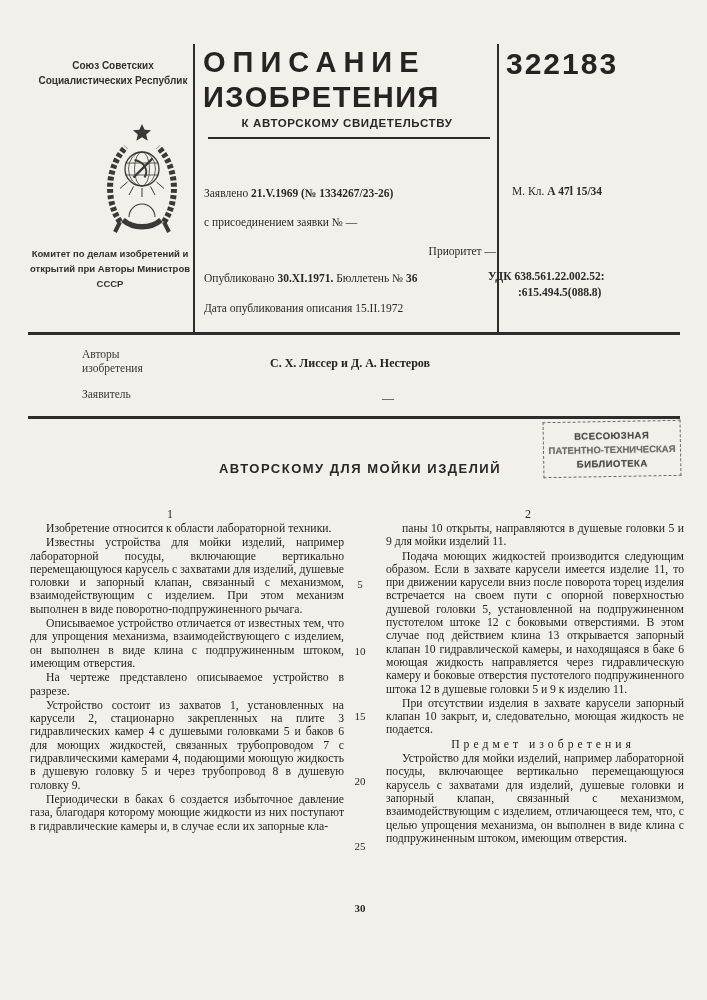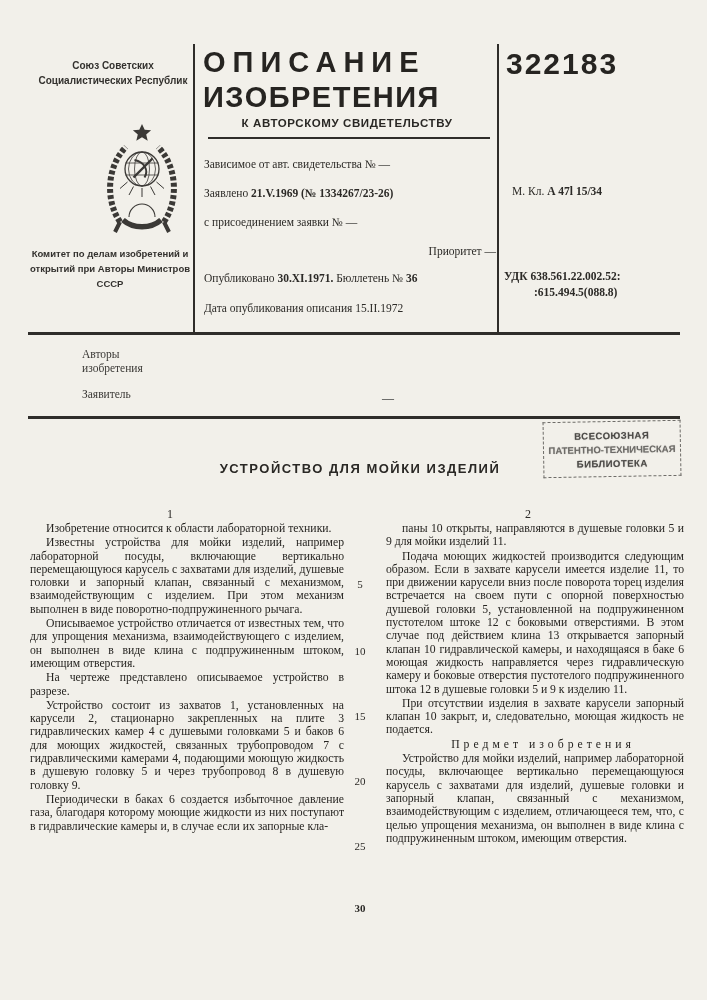--- a/index.html
+++ b/index.html
@@ -22,21 +22,21 @@
 
   .bigtitle1{left:203px;top:46px;font-size:29px;letter-spacing:7px;color:#262421;}
   .bigtitle2{left:203px;top:81px;font-size:29px;letter-spacing:1.5px;color:#262421;}
   .subtitle{left:203px;top:117px;width:288px;font-size:11.5px;letter-spacing:0.6px;color:#2a2825;}
   .docnum{left:506px;top:47px;font-size:30px;letter-spacing:2px;color:#262421;}
 
   .meta{left:204px;width:292px;font-size:11.5px;color:#2c2a27;}
   .meta .v{font-weight:bold;}
 
   .mkl{left:512px;top:185px;font-size:11.5px;color:#2c2a27;}
-  .udk{left:504px;top:268px;font-size:11.5px;line-height:16px;font-weight:bold;color:#2c2a27;}
+  .udk{left:488px;top:268px;font-size:11.5px;line-height:16px;font-weight:bold;color:#2c2a27;}
   .udk .l2{padding-left:30px;}
 
   .authors-label{left:82px;top:347px;width:100px;font-size:11.5px;line-height:14px;color:#3a3835;}
   .authors-names{left:200px;top:356px;width:300px;font-size:12px;color:#262421;}
   .applicant-label{left:82px;top:388px;font-size:11.5px;color:#3a3835;}
   .applicant-value{left:382px;top:391px;font-size:12px;}
 
   .stamp{
     left:543px;top:421px;width:138px;height:56px;
     border:1.5px dashed #6e6c68;transform:rotate(-1deg);
@@ -98,24 +98,20 @@
   <div class="vrule" style="left:193px;top:44px;height:290px;"></div>
   <div class="vrule" style="left:497px;top:44px;height:290px;"></div>
 
   <div class="abs bigtitle1 sans b">ОПИСАНИЕ</div>
   <div class="abs bigtitle2 sans b">ИЗОБРЕТЕНИЯ</div>
   <div class="abs subtitle sans b center">К АВТОРСКОМУ СВИДЕТЕЛЬСТВУ</div>
   <div class="thin-rule" style="left:208px;top:137px;width:282px;"></div>
 
   <div class="abs docnum sans b">322183</div>
 
-  <div class="abs meta" style="top:158px;">
-    <span>Зависимое от авт. свидетельства №</span>
-    <span>—</span>
-  </div>
   <div class="abs meta" style="top:187px;">
     <span>Заявлено</span>
     <span class="v">21.V.1969</span>
     <span class="v">(№ 1334267/23-26)</span>
   </div>
   <div class="abs meta" style="top:216px;">
     <span>с присоединением заявки №</span>
     <span>—</span>
   </div>
   <div class="abs meta" style="top:245px;text-align:right;">
@@ -135,32 +131,33 @@
     <span class="b">А 47l 15/34</span>
   </div>
   <div class="abs udk">
     <div>УДК 638.561.22.002.52:</div>
     <div class="l2">:615.494.5(088.8)</div>
   </div>
 
   <div class="hrule" style="left:28px;top:332px;width:652px;"></div>
 
   <div class="abs authors-label">Авторы изобретения</div>
+  <div class="abs authors-names b center">С. Х. Лиссер и Д. А. Нестеров</div>
   <div class="abs applicant-label">Заявитель</div>
   <div class="abs applicant-value">—</div>
 
   <div class="hrule" style="left:28px;top:416px;width:652px;"></div>
 
   <div class="abs stamp sans center">
     <div>ВСЕСОЮЗНАЯ</div>
     <div class="faded">ПАТЕНТНО-ТЕХНИЧЕСКАЯ</div>
     <div>БИБЛИОТЕКА</div>
   </div>
 
-  <div class="abs inv-title sans b center">УСТРОЙСТВО ДЛЯ МОЙКИ ИЗДЕЛИЙ</div>
+  <div class="abs inv-title sans b center">АВТОРСКОМУ ДЛЯ МОЙКИ ИЗДЕЛИЙ</div>
 
   <div class="abs colnum colnum1">1</div>
   <div class="abs colnum colnum2">2</div>
 
   <div class="abs bodycol col1">
     <p>Изобретение относится к области лабораторной техники.</p>
     <p>Известны устройства для мойки изделий, например лабораторной посуды, включающие вертикально перемещающуюся карусель с захватами для изделий, душевые головки и запорный клапан, связанный с механизмом, взаимодействующим с изделием. При этом механизм выполнен в виде поворотно-подпружиненного рычага.</p>
     <p>Описываемое устройство отличается от известных тем, что для упрощения механизма, взаимодействующего с изделием, он выполнен в виде клина с подпружиненным штоком, имеющим отверстия.</p>
     <p>На чертеже представлено описываемое устройство в разрезе.</p>
     <p>Устройство состоит из захватов 1, установленных на карусели 2, стационарно закрепленных на плите 3 гидравлических камер 4 с душевыми головками 5 и баков 6 для моющих жидкостей, связанных трубопроводом 7 с гидравлическими камерами 4, подающими моющую жидкость в душевую головку 5 и через трубопровод 8 в душевую головку 9.</p>

